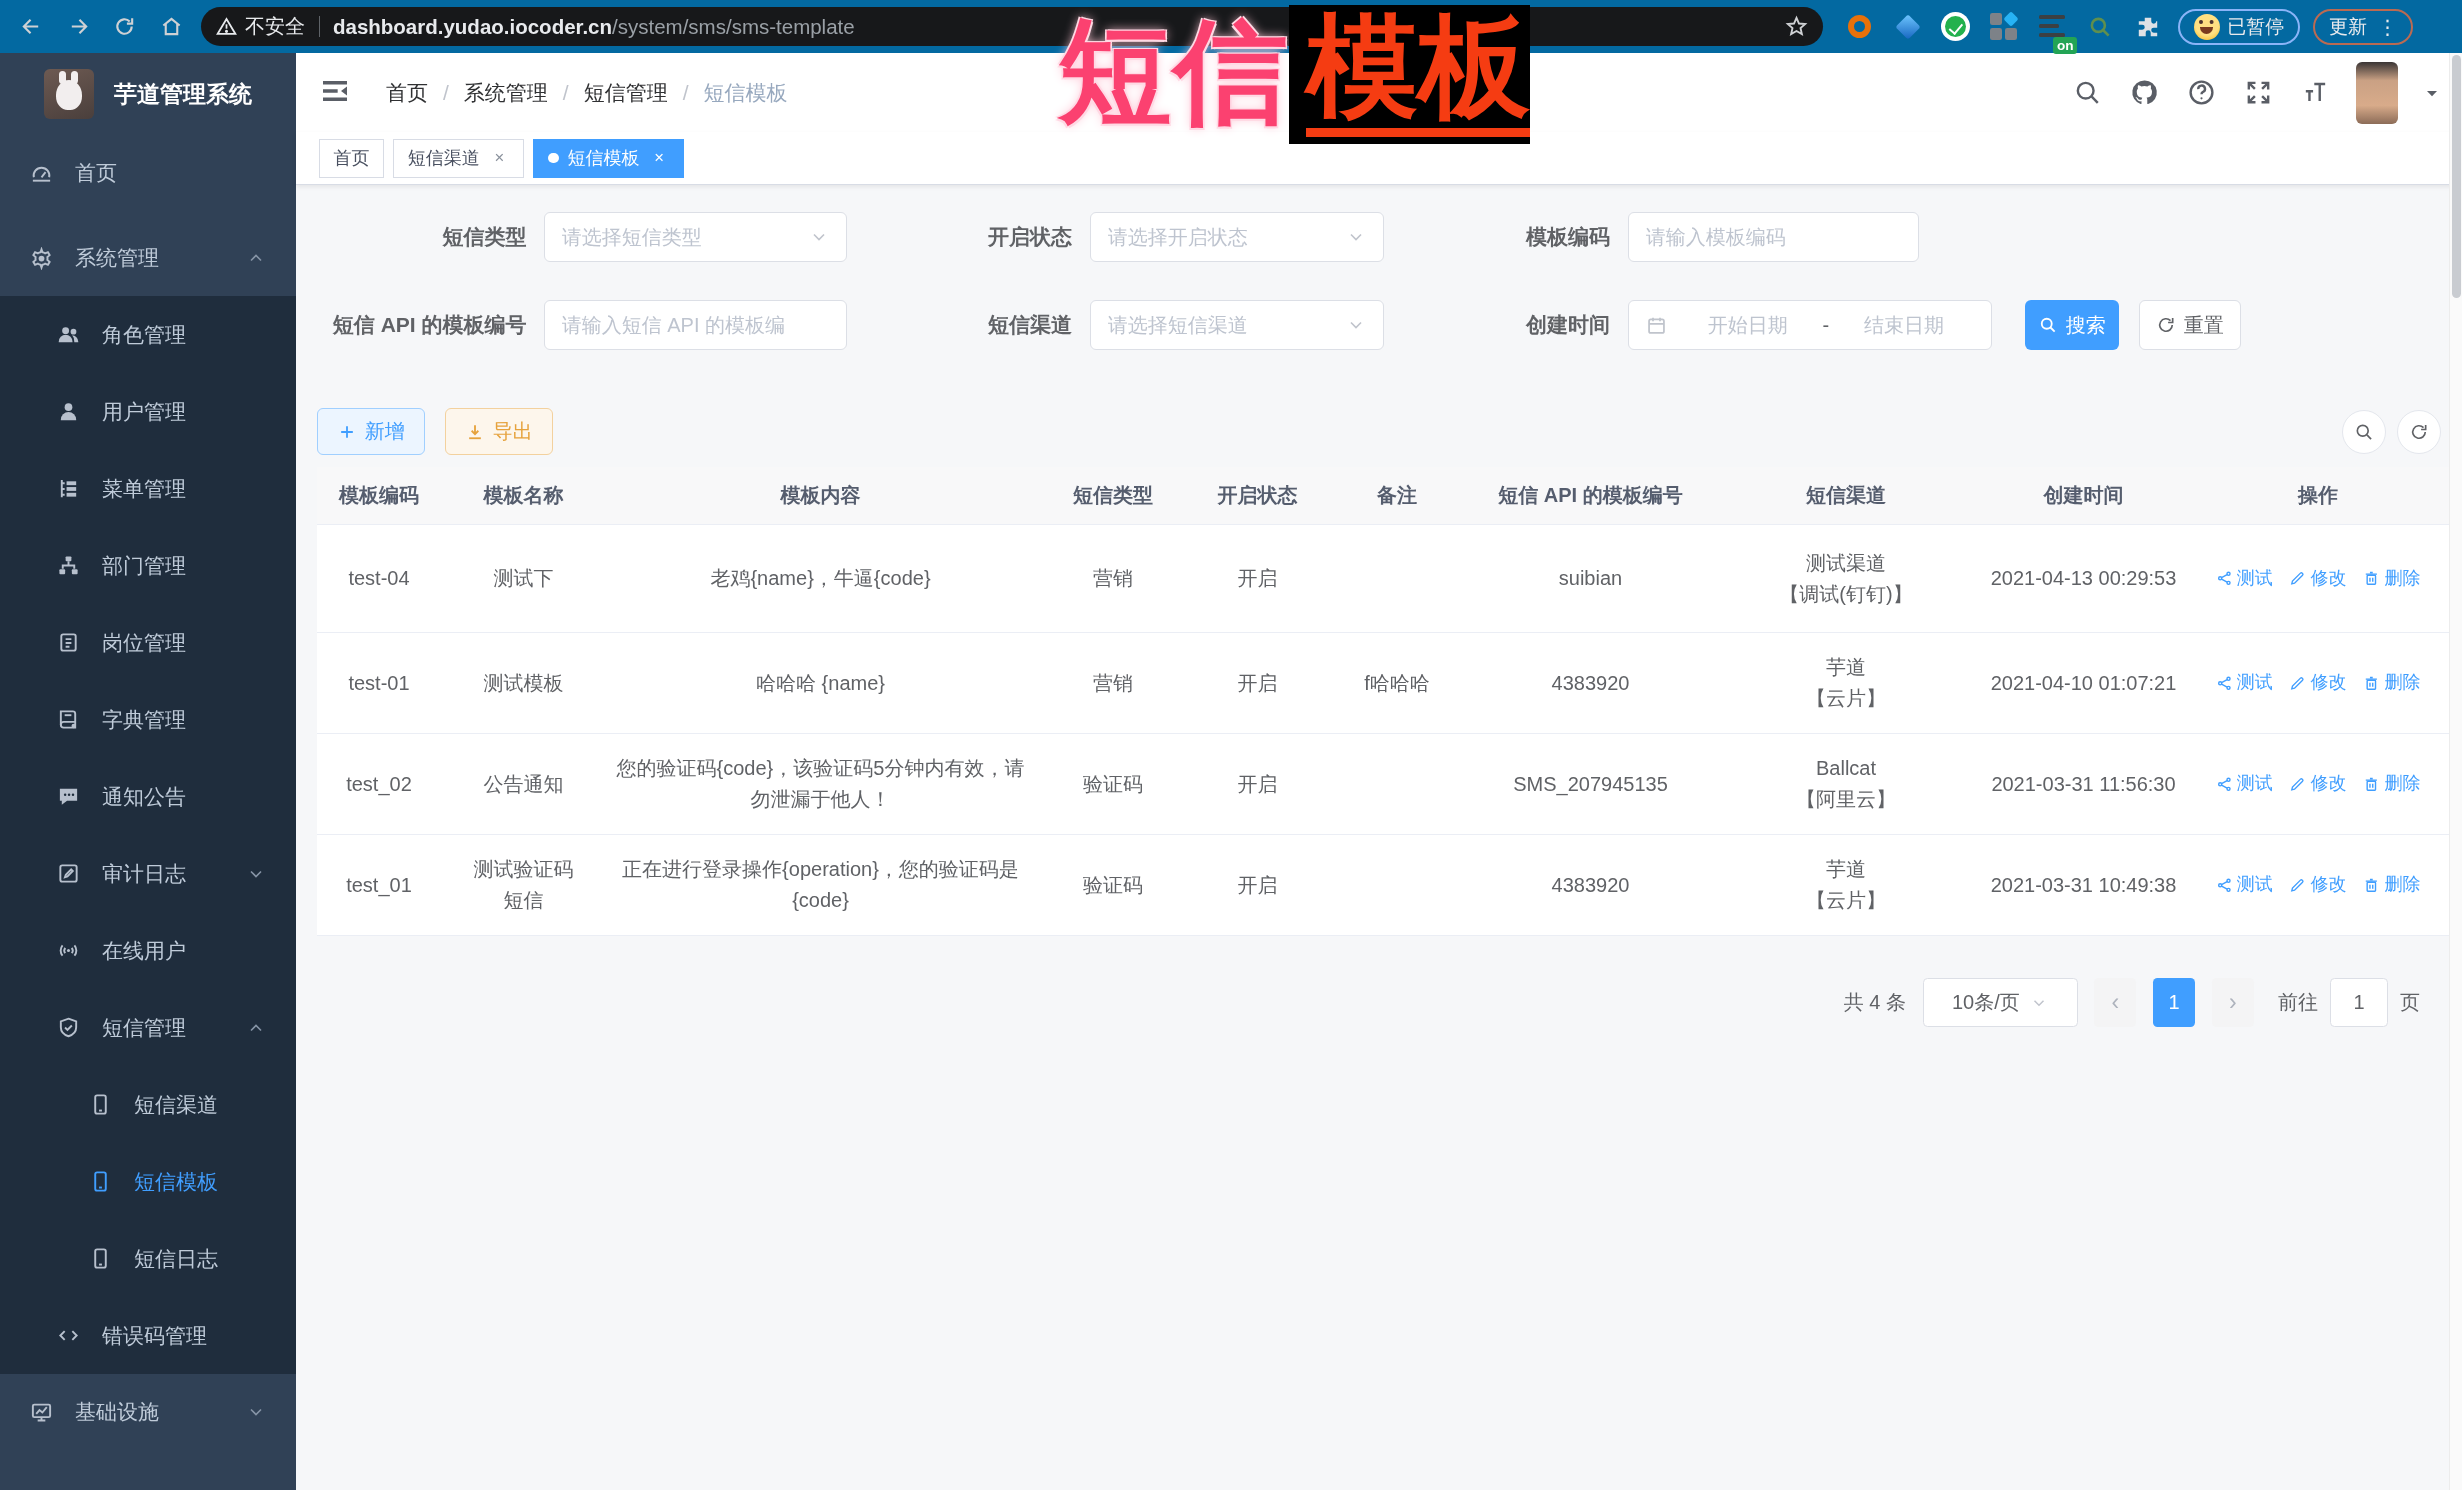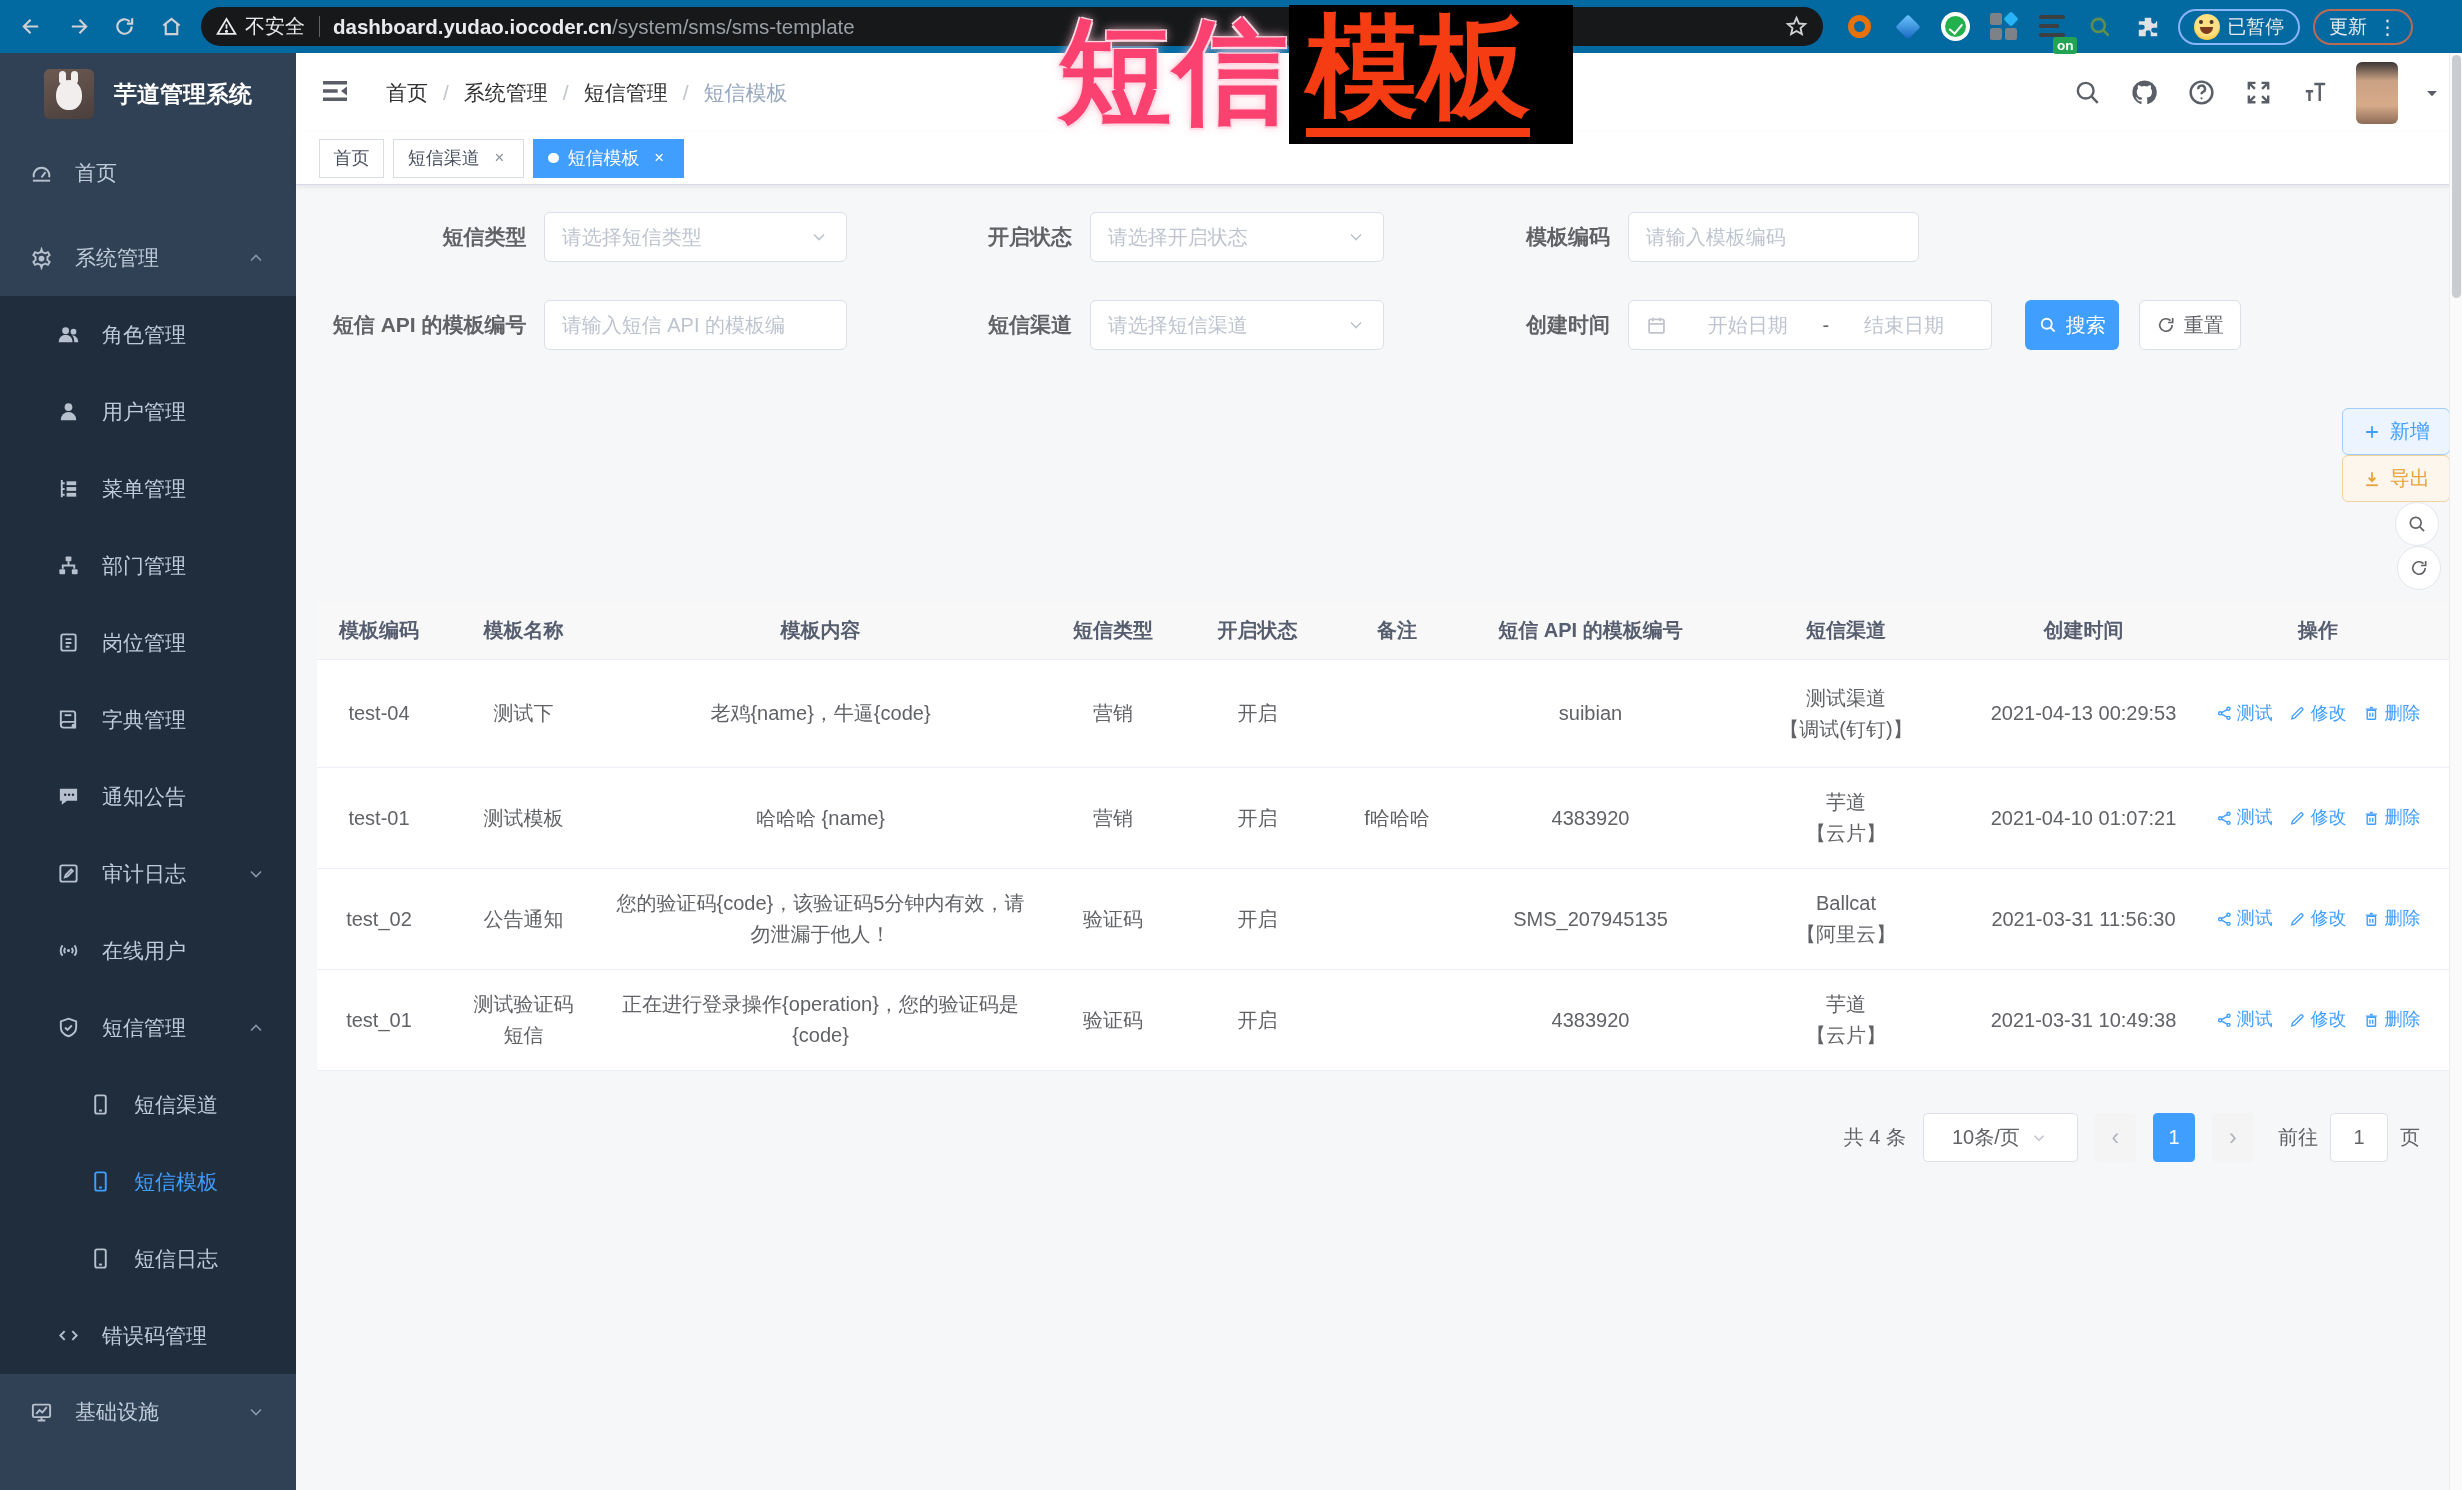--- a/index.html
+++ b/index.html
@@ -42,21 +42,21 @@
   .emoji::before { content:""; position:absolute; left:5.3px; top:6.8px; width:3.8px; height:3.8px; border-radius:50%; background:#4e342e; box-shadow:10.6px 0 0 #4e342e; }
   .emoji::after { content:""; position:absolute; left:6px; top:13.6px; width:13.6px; height:6.8px; border-radius:0 0 13.6px 13.6px; background:#7a3b1e; }
   .pill.update { border:2.3px solid #bb6a52; gap:10.6px; }
   .dots { color:#e8eaed; font-size:20px; }
   .dots::after { content:"⋮"; }
 
   
   .overlay-caption { position:absolute; left:1058px; top:4.5px; z-index:50; display:flex; align-items:flex-start; pointer-events:none; }
   .cap-primary { font-size:114px; font-weight:900; line-height:133px; color:#fb4170; letter-spacing:1.5px;
      text-shadow:1.5px 1.5px 0 #ffd9e4,-1.5px -1.5px 0 #ffd9e4,1.5px -1.5px 0 #ffd9e4,-1.5px 1.5px 0 #ffd9e4,0 0 10.6px #ffc7d6; }
-  .cap-box { background:#000; width:284px; height:139px; display:flex; align-items:center; padding-left:17px; }
+  .cap-box { background:#000; width:241px; height:139px; display:flex; align-items:center; padding-left:17px;justify-content:center; }
   .cap-highlight { font-size:112px; font-weight:900; line-height:1; color:#f53c12; border-bottom:9px solid #f53c12; padding-bottom:4.5px; }
 
   
   .app { display:flex; height:1437px; }
   .sidebar { width:296px; background:#304156; color:#bfcbd9; flex-shrink:0; overflow:hidden; }
   .logo-row { height:82px; display:flex; align-items:center; padding-left:44px; gap:20px; }
   .logo-img { width:50px; height:50px; border-radius:6px; background:linear-gradient(160deg,#6d5a52 0%,#4a3f3c 100%); position:relative; overflow:hidden; }
   .logo-img::before { content:""; position:absolute; left:12px; top:10.6px; width:26px; height:30px; border-radius:50% 50% 45% 45%; background:#f2eeee; }
   .logo-img::after { content:""; position:absolute; left:15px; top:1.5px; width:6.8px; height:13.6px; border-radius:6px; background:#f2eeee; box-shadow:12px 0 0 #f2eeee; }
   .logo-title { color:#fff; font-size:23px; font-weight:bold; }
@@ -114,21 +114,21 @@
   input.f-input::placeholder { color:#bec4cf; }
   .date-ic { color:#c0c4cc; margin-right:10.6px; }
   .date-ic svg { width:21px; height:21px; }
   .d-ph { flex:1; text-align:center; white-space:nowrap; }
   .d-sep { margin:0 4.5px; color:#606266; }
   .btn { display:inline-flex; align-items:center; justify-content:center; gap:7.6px; border-radius:6px; font-size:20px; cursor:pointer; border:0.8px solid transparent; }
   .btn svg { width:20px; height:20px; }
   .btn-search { position:absolute; left:1708px; top:88px; width:94px; height:50px; background:#409eff; color:#fff; }
   .btn-reset { position:absolute; left:1822px; top:88px; width:102px; height:50px; background:#fff; border-color:#dcdfe6; color:#606266; }
 
-  .toolbar { margin-top:31px; display:flex; align-items:flex-end;flex-direction:column; }
+  .toolbar { margin-top:31px; display:flex; align-items:center; }
   .btn-add { width:108px; height:47px; background:#ecf5ff; border-color:#a0cfff; color:#409eff; }
   .btn-export { width:108px; height:47px; background:#fdf6ec; border-color:#f3d19e; color:#e6a23c; margin-left:20px; }
   .tb-spacer { flex:1; }
   .circle-btn { width:44px; height:44px; border-radius:50%; background:#fff; border:0.8px solid #e4e7ed; display:flex; align-items:center; justify-content:center; color:#606266; margin-right:10.6px; cursor:pointer; }
   .circle-btn:last-child { margin-right:9px; }
   .circle-btn svg { width:20px; height:20px; }
 
   
   .table { margin-top:12px; background:#fff; width:2133px; font-size:20px; color:#606266; }
   .t-row, .t-head { display:grid; grid-template-columns:124px 165px 429px 156px 133px 146px 241px 270px 205px 264px; align-items:center; }

